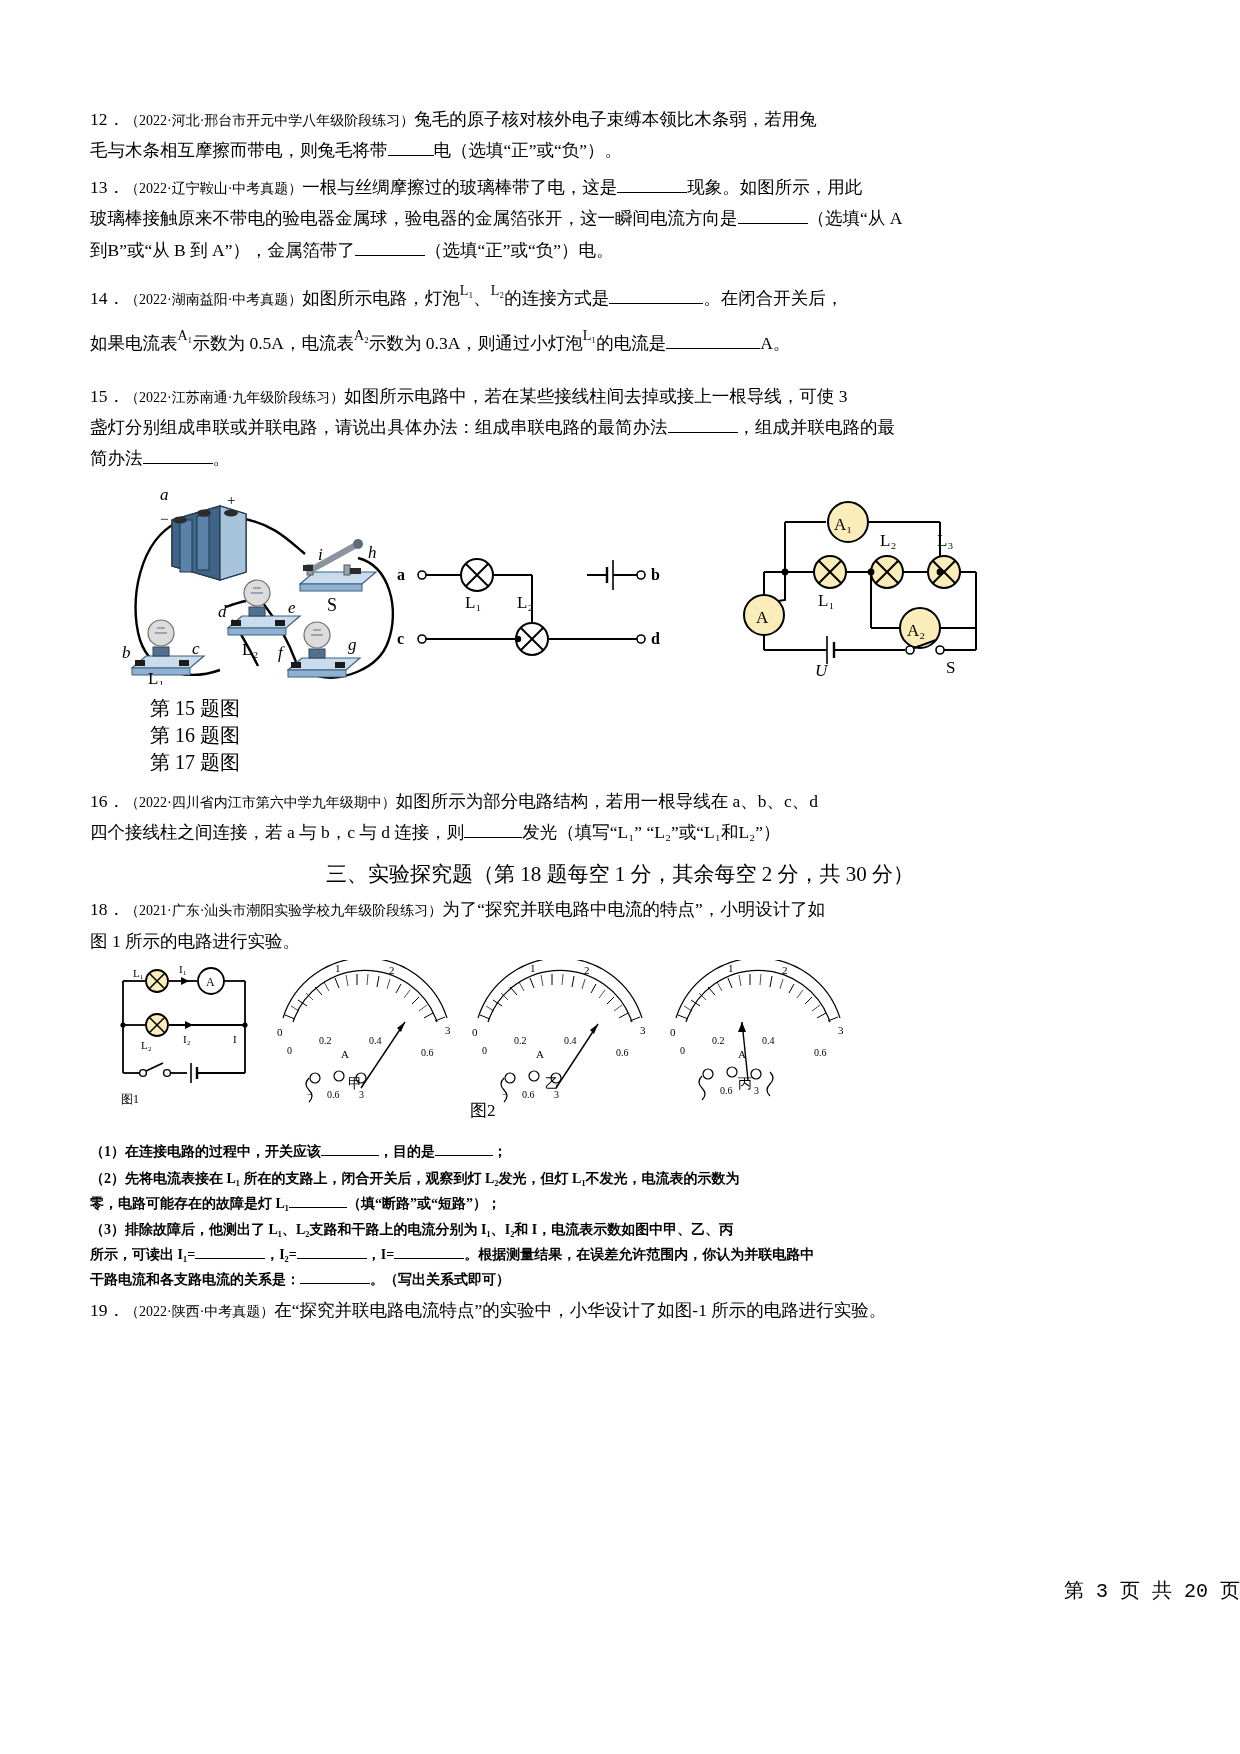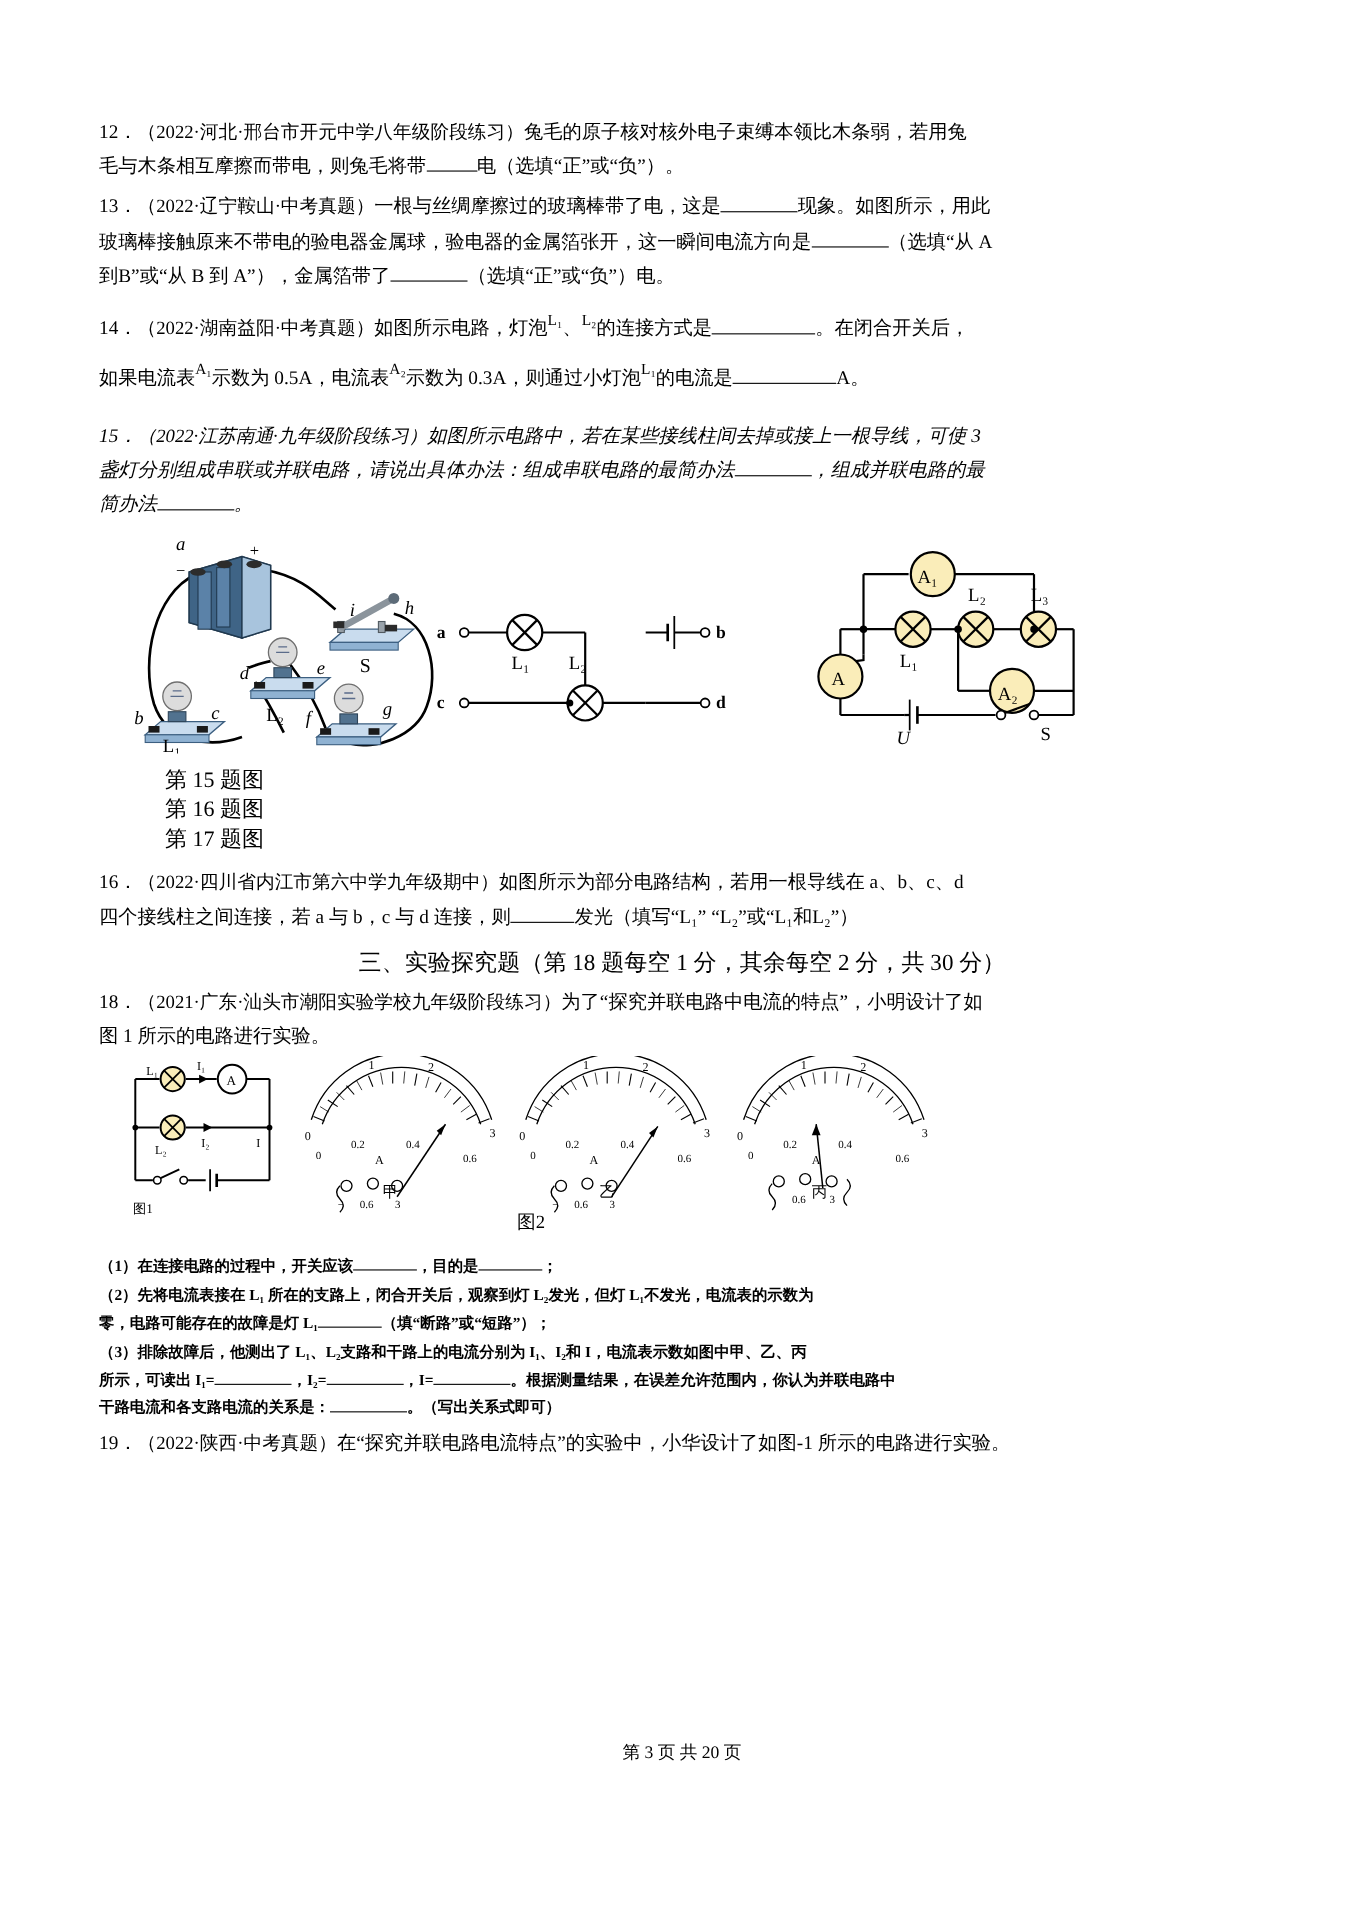--- a/index.html
+++ b/index.html
@@ -6,34 +6,34 @@
   body{
     width:1240px;height:1754px;position:relative;
     font-family:"Liberation Serif","DejaVu Serif",serif;
     color:#000;
   }
   .page{position:absolute;inset:0;padding:104px 90px 0 90px;box-sizing:border-box;}
   p.q{
     font-size:17.5px;line-height:1.78;margin:0 0 6px 0;text-align:justify;
     font-family:"Liberation Serif","DejaVu Serif",serif;
   }
-  .src{font-size:17px;}
+  .src{font-size:14px;}
   .fill{display:inline-block;border-bottom:1.3px solid #000;vertical-align:baseline;}.f4{width:46px}.f5{width:58px}.f6{width:70px}.f8{width:94px}
   .sup-lbl{display:inline-block;position:relative;top:-9px;font-size:14px;}
   .caption-row{
     display:flex;font-size:20px;margin:0;padding:0 0 0 60px;flex-direction:column;
   }
   .caption-row span{display:block;}
   .cap1{width:245px;}
   .cap2{width:235px;}
   .sec-head{font-size:21px;margin:12px 0 6px 0;font-weight:normal;text-align:center;}
   .sub-q{font-size:14px;line-height:1.78;margin:0 0 2px 0;text-align:justify;text-indent:0;font-weight:bold;}
   .footer{
-    position:absolute;left:0;right:0;bottom:150px;text-align:center;
-    font-size:16px;font-family:Liberation Serif, serif;
+    position:absolute;left:0;right:0;bottom:150px;text-align:right;
+    font-size:20px;font-family:Liberation Mono, monospace;
   }
   svg{display:block;}
   .figs{position:relative;height:215px;margin-top:4px;}
   .figs2{position:relative;height:165px;margin-top:4px;}
 </style>
 </head>
 <body>
 
 <div class="page">
 
@@ -46,21 +46,21 @@
     <span>13．</span><span class="src">（2022·辽宁鞍山·中考真题）</span><span>一根与丝绸摩擦过的玻璃棒带了电，这是</span><span class="fill f6"></span><span>现象。如图所示，用此</span><br>
     <span>玻璃棒接触原来不带电的验电器金属球，验电器的金属箔张开，这一瞬间电流方向是</span><span class="fill f6"></span><span>（选填“从 A</span><br>
     <span>到B”或“从 B 到 A”），金属箔带了</span><span class="fill f6"></span><span>（选填“正”或“负”）电。</span>
   </p>
 
   <p class="q" style="line-height:2.6;margin-top:10px;">
     <span>14．</span><span class="src">（2022·湖南益阳·中考真题）</span><span>如图所示电路，灯泡</span><span class="sup-lbl">L₁</span><span>、</span><span class="sup-lbl">L₂</span><span>的连接方式是</span><span class="fill f8"></span><span>。在闭合开关后，</span><br>
     <span>如果电流表</span><span class="sup-lbl">A₁</span><span>示数为 0.5A，电流表</span><span class="sup-lbl">A₂</span><span>示数为 0.3A，则通过小灯泡</span><span class="sup-lbl">L₁</span><span>的电流是</span><span class="fill f8"></span><span>A。</span>
   </p>
 
-  <p class="q" style="margin-top:14px;font-style:italic;">
+  <p class="q" style="margin-top:14px;">
     <span>15．</span><span class="src">（2022·江苏南通·九年级阶段练习）</span><span>如图所示电路中，若在某些接线柱间去掉或接上一根导线，可使 3</span><br>
     <span>盏灯分别组成串联或并联电路，请说出具体办法：组成串联电路的最简办法</span><span class="fill f6"></span><span>，组成并联电路的最</span><br>
     <span>简办法</span><span class="fill f6"></span><span>。</span>
   </p>
 
   <div class="figs">
 
     <svg width="330" height="205" viewBox="0 0 330 205" style="position:absolute;left:10px;top:0;">
 
       <path d="M78,42 C40,60 28,120 40,160 C52,196 92,200 120,190" fill="none" stroke="#000" stroke-width="2.4"></path>

